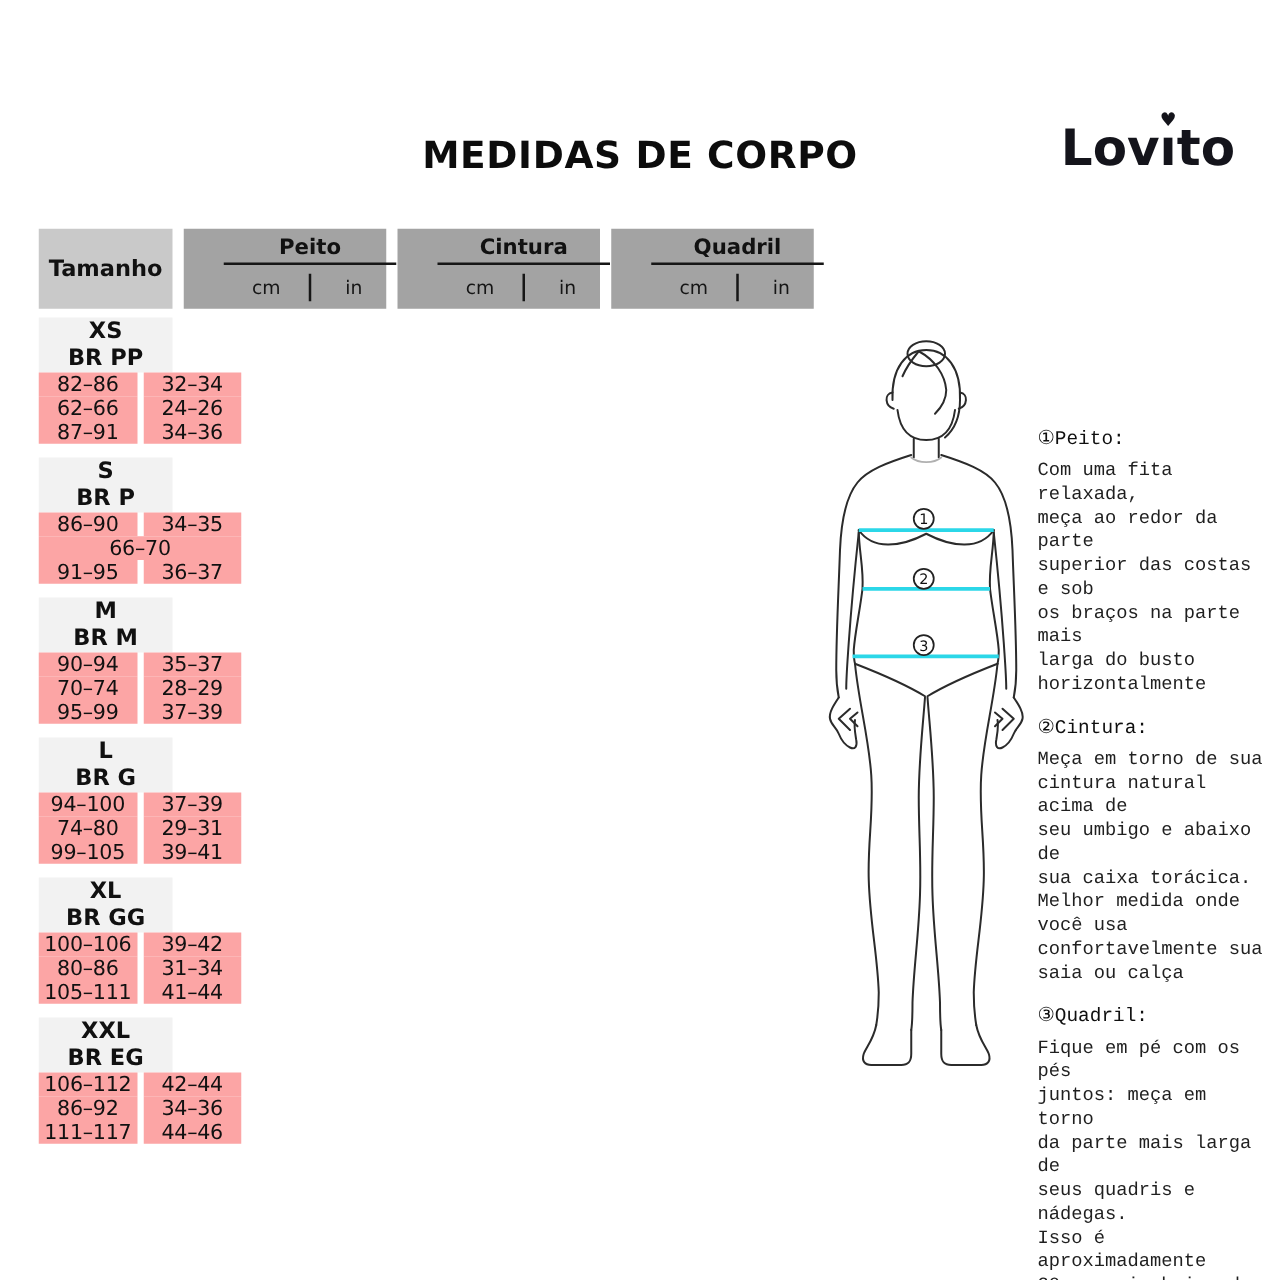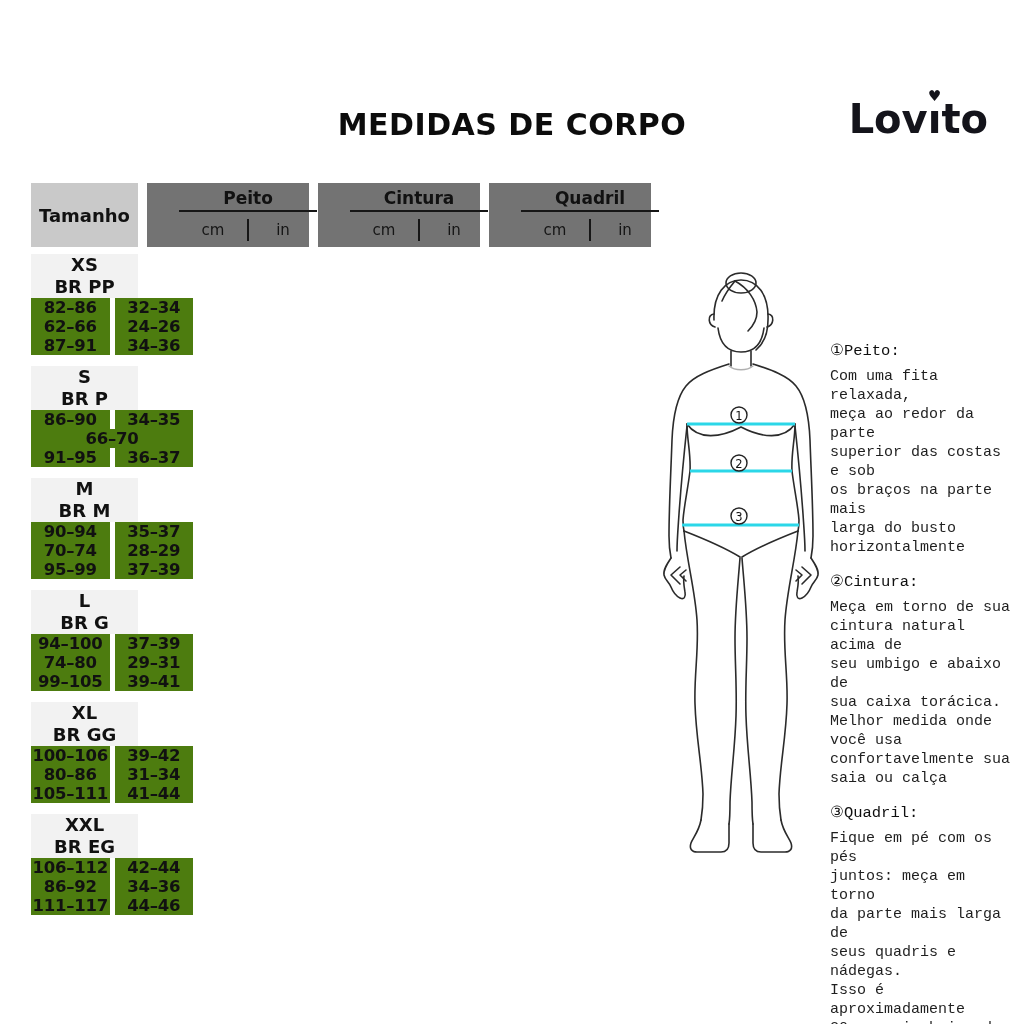--- a/index.html
+++ b/index.html
@@ -23,41 +23,41 @@
 
   
   .size-table { position:absolute; left:31px; top:183px; }
   .thead { display:flex; gap:9px; margin-bottom:7px; }
   .th-size {
     width:107px; height:64px; background:#c9c9c9;
     display:flex; align-items:center; justify-content:center;
     font-size:18px; font-weight:bold;
   }
   .th-group {
-    width:162px; height:64px; background:#737373;
+    width:162px; height:64px; background:#a3a3a3;
     display:flex; flex-direction:column; align-items:center;padding-left:40px;
   }
   .g-label { font-size:17px; font-weight:bold; margin-top:5px; line-height:20px; }
   .g-rule  { width:138px; height:2px; background:#161616; margin-top:2px; }
   .g-units { display:flex; align-items:center; width:138px; flex:1; }
   .g-units .unit { flex:1; text-align:center; font-size:15px; color:#151515; }
   .u-div { width:2px; height:22px; background:#161616; }
 
   .trow { display:flex; gap:0; margin-bottom:7px; height:105px;flex-direction:column; }
   .td-size {
     width:107px; background:#f2f2f2;
     display:flex; align-items:center; justify-content:center;
     font-weight:bold; font-size:18px; line-height:22px;
     text-align:center; white-space:pre-line;
   }
   .tgroup { width:162px; display:flex; gap:5px; }
   .td-val {
-    flex:1; background:#4d7c0f;
+    flex:1; background:#fca5a5;
     display:flex; align-items:center; justify-content:center;
-    font-weight:bold; font-size:16.5px; letter-spacing:-0.2px;
+    font-weight:normal; font-size:16.5px; letter-spacing:-0.2px;
   }
 
   
   .figure-svg { position:absolute; left:640px; top:254px; }
 
   
   .notes {
     position:absolute; left:830px; top:341px; width:185px;
     font-family:Liberation Mono, monospace;
   }

